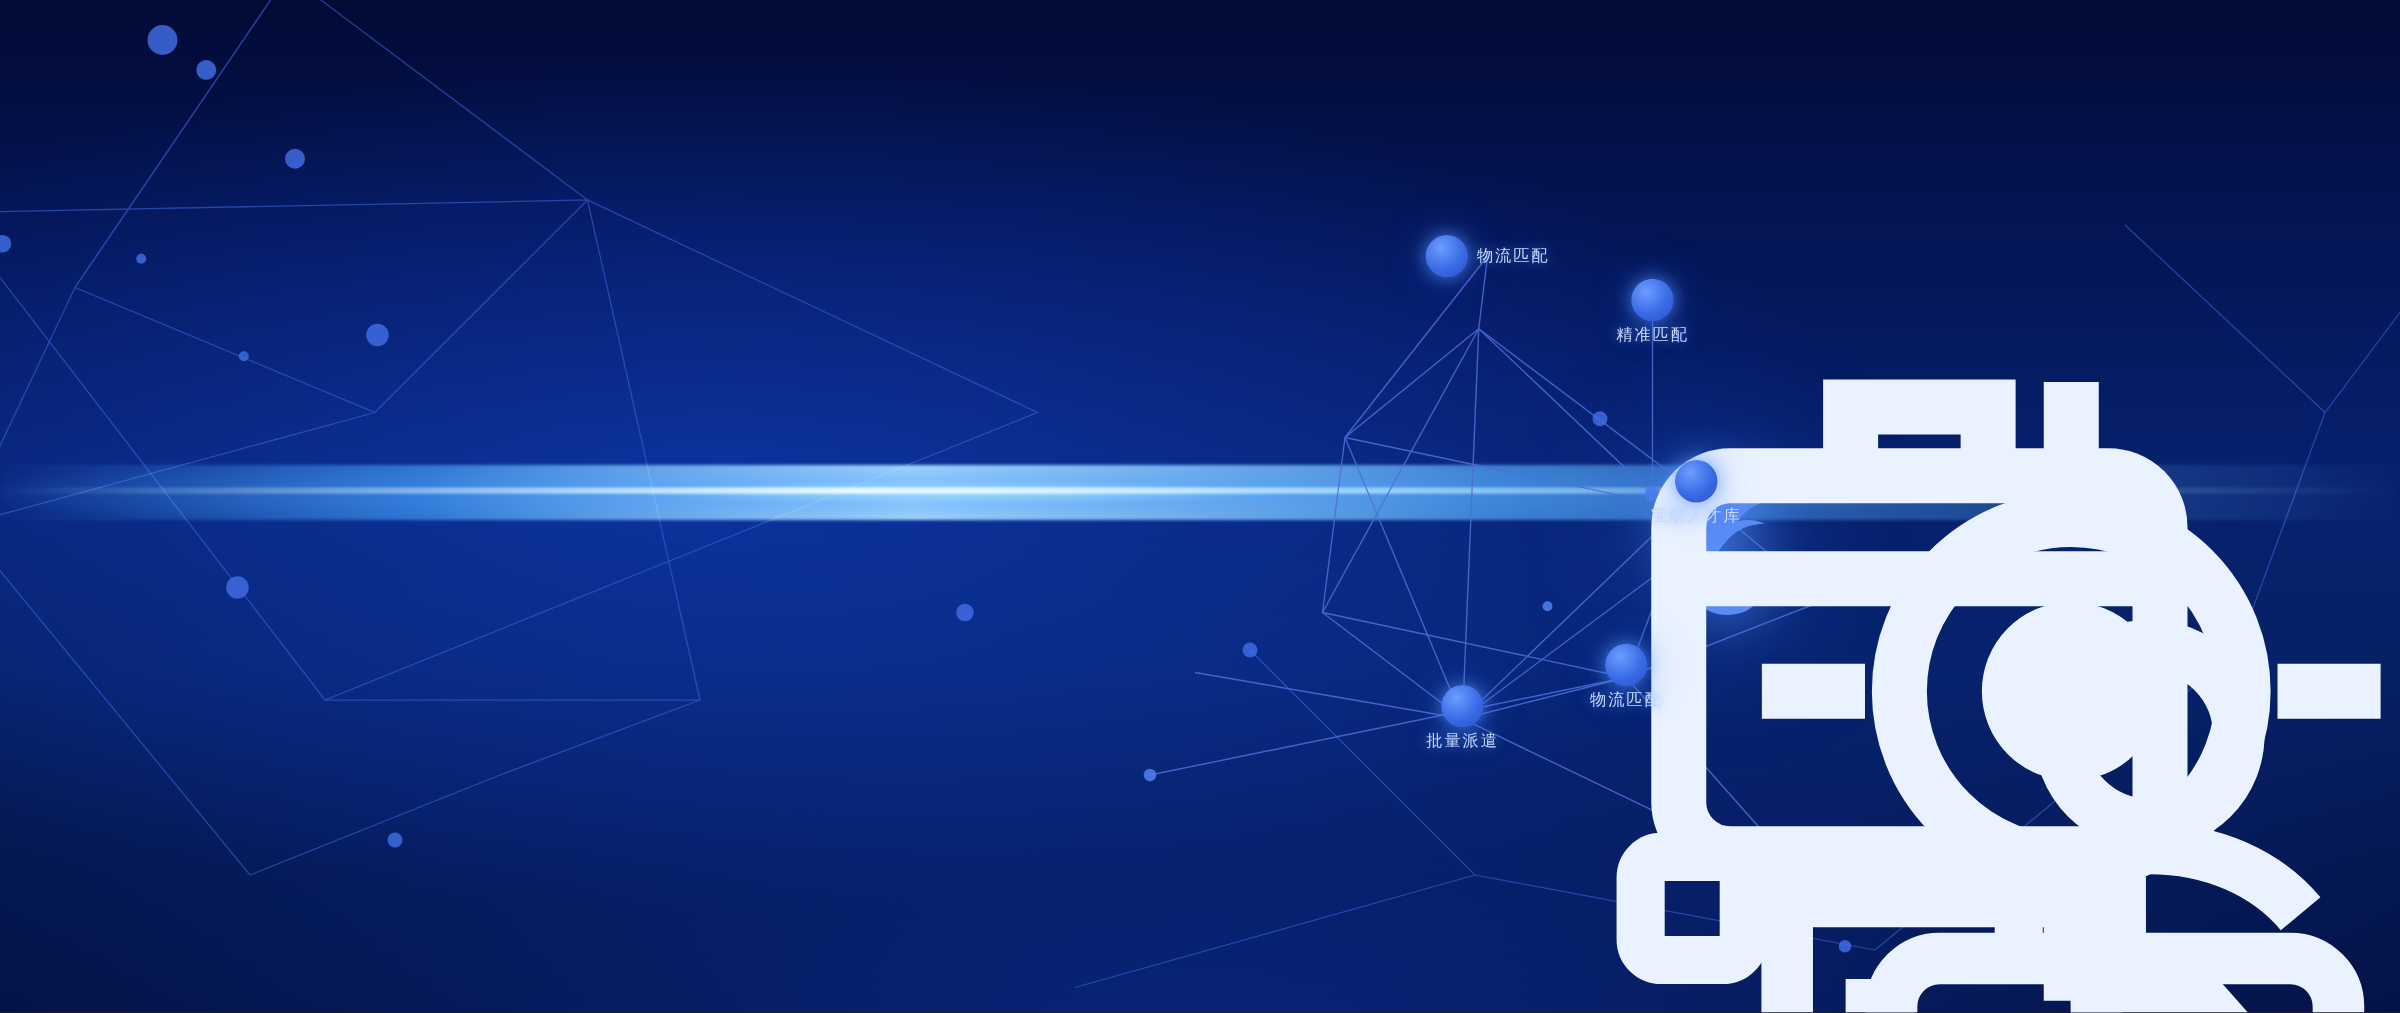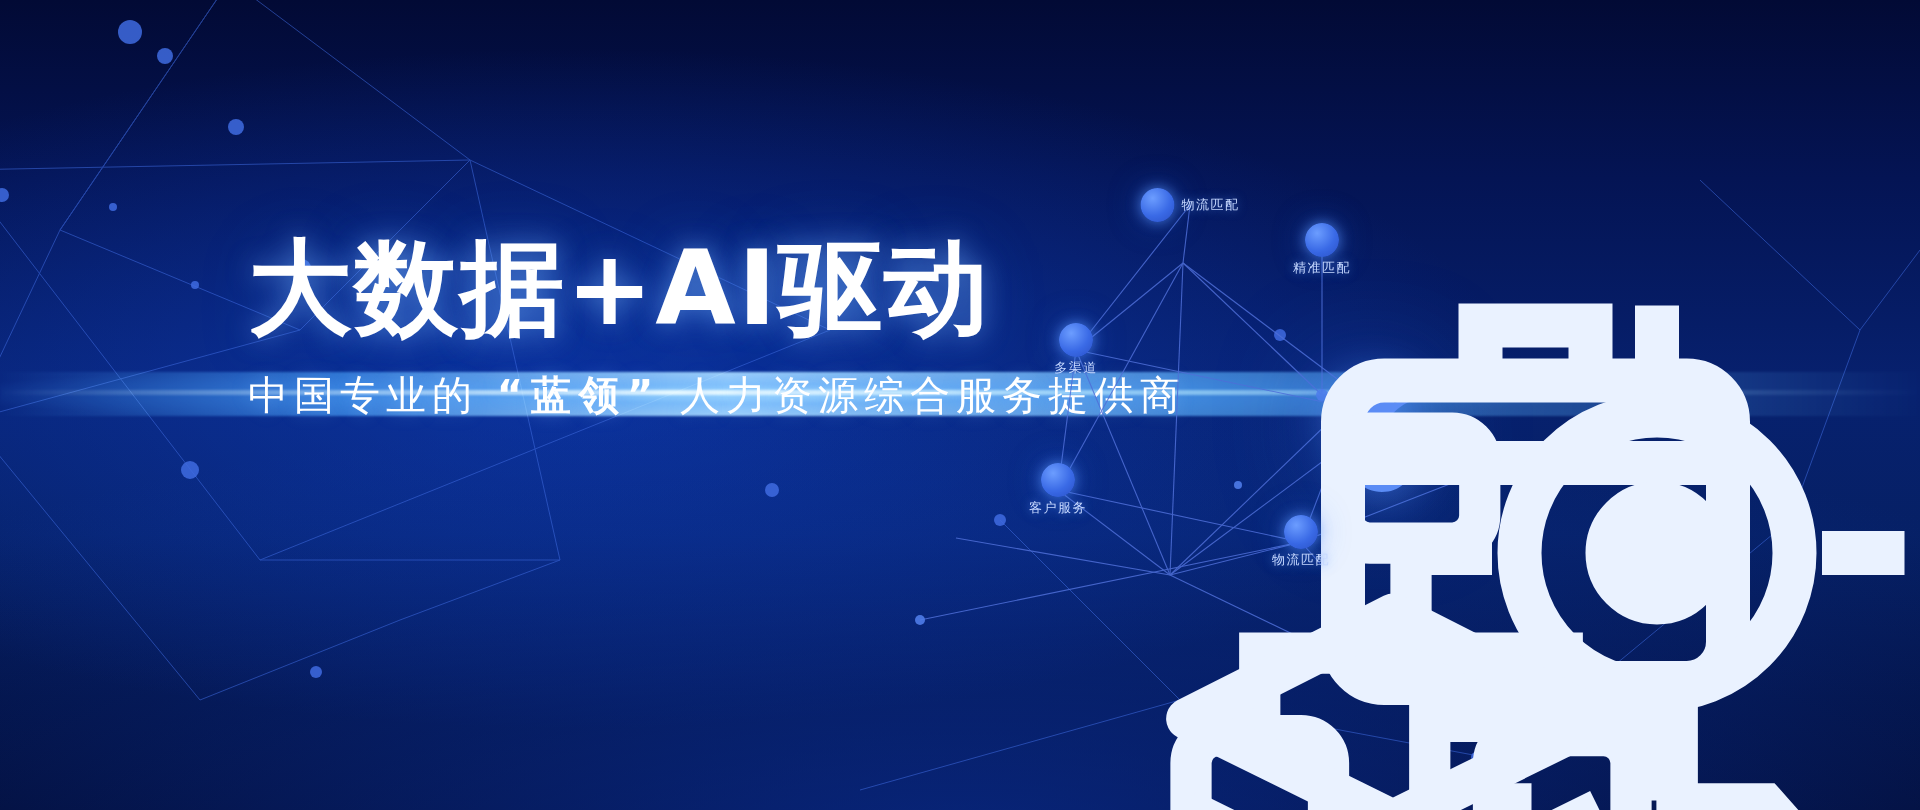--- a/index.html
+++ b/index.html
@@ -95,28 +95,20 @@
       <circle cx="1000" cy="520" r="6"></circle>
         <circle cx="1280" cy="335" r="6"></circle>
       <circle cx="1476" cy="757" r="5"></circle>
         <circle cx="1790" cy="520" r="6"></circle>
     </g>
   </svg>
 
   <div id="streak"></div>
   <div id="streak2"></div>
 
-  <div id="copy">
-    <div id="headline">大数据+AI驱动</div>
-    <div id="subline">
-      <span>中国专业的</span>
-      <span class="quoted">“蓝领”</span>
-      <span>人力资源综合服务提供商</span>
-    </div>
-  </div>
 
   <div id="graph">
 
     <svg viewBox="0 0 790 660">
       <g stroke="#4f6fd8" stroke-width="1.1" fill="none" opacity=".85">
         <path d="M60 55 L-54 200"></path>
         <path d="M60 55 L53 113"></path>
         <path d="M53 113 L-54 200"></path>
         <path d="M53 113 L-72 340"></path>
         <path d="M53 113 L40 425"></path>
@@ -172,53 +164,56 @@
         <svg viewBox="0 0 24 24" fill="none" stroke="#eaf2ff" stroke-width="1.6">
           <circle cx="12" cy="12" r="5"></circle>
             <circle cx="12" cy="12" r="1.8" fill="#eaf2ff"></circle>
           <path d="M12 3v3M12 18v3M3 12h3M18 12h3"></path>
         </svg>
       </span>
       <span class="lbl">精准匹配</span>
     </div>
 
 
-    <div class="node" style="left:-54px;top:200px;">
+
+    <div class="node" style="left:227px;top:245px;">
       <span class="bubble">
         <svg viewBox="0 0 24 24" fill="none" stroke="#eaf2ff" stroke-width="1.5">
-          <rect x="9.5" y="4" width="5" height="4" rx="1"></rect>
-          <rect x="4" y="15" width="5" height="4" rx="1"></rect>
-          <rect x="15" y="15" width="5" height="4" rx="1"></rect>
-          <path d="M12 8v4M6.5 15v-3h11v3"></path>
-        </svg>
-      </span>
-      <span class="lbl">多渠道</span>
-    </div>
-
-
-    <div class="node" style="left:-72px;top:340px;">
-      <span class="bubble">
-        <svg viewBox="0 0 24 24" fill="none" stroke="#eaf2ff" stroke-width="1.5" stroke-linejoin="round">
-          <path d="M12 5.5 4.5 9.3 12 13l7.5-3.7z"></path>
-          <path d="M4.5 12.6 12 16.3l7.5-3.7"></path>
-          <path d="M4.5 15.6 12 19.3l7.5-3.7"></path>
-        </svg>
-      </span>
-      <span class="lbl">客户服务</span>
-    </div>
+          <circle cx="13" cy="8" r="2.6"></circle>
+          <path d="M8.6 13.2c1-1.2 2.6-1.9 4.4-1.9s3.4.7 4.4 1.9"></path>
+          <rect x="5.5" y="14.5" width="13" height="4.5" rx="1.4"></rect>
+          <path d="M8 17h2.5"></path>
+        </svg>
+      </span>
+      <span class="lbl">宝航人才库</span>
+    </div>
+
 
 
     <div class="node" style="left:171px;top:392px;">
       <span class="bubble">
         <svg viewBox="0 0 24 24" fill="none" stroke="#eaf2ff" stroke-width="1.5">
           <path d="M4.5 7.5h9v8h-9z"></path>
             <path d="M13.5 10.5h3.2l2.3 2.6v2.4h-5.5z"></path>
           <circle cx="8" cy="17" r="1.6"></circle>
             <circle cx="16" cy="17" r="1.6"></circle>
           <path d="M6.2 10.5h2"></path>
         </svg>
       </span>
       <span class="lbl">物流匹配</span>
     </div>
 
+    <div class="node" style="left:40px;top:425px;">
+      <span class="bubble">
+        <svg viewBox="0 0 24 24" fill="none" stroke="#eaf2ff" stroke-width="1.4">
+          <rect x="5" y="5" width="3" height="3" rx=".6"></rect>
+          <rect x="16" y="5" width="3" height="3" rx=".6"></rect>
+          <rect x="5" y="16" width="3" height="3" rx=".6"></rect>
+          <rect x="16" y="16" width="3" height="3" rx=".6"></rect>
+          <circle cx="12" cy="12" r="1.6" fill="#eaf2ff"></circle>
+          <path d="M8.5 11h1.6M13.9 11h1.6M8.5 13h1.6M13.9 13h1.6"></path>
+        </svg>
+      </span>
+      <span class="lbl">批量派遣</span>
+    </div>
 
   </div>
 </div>
 
 </body></html>

